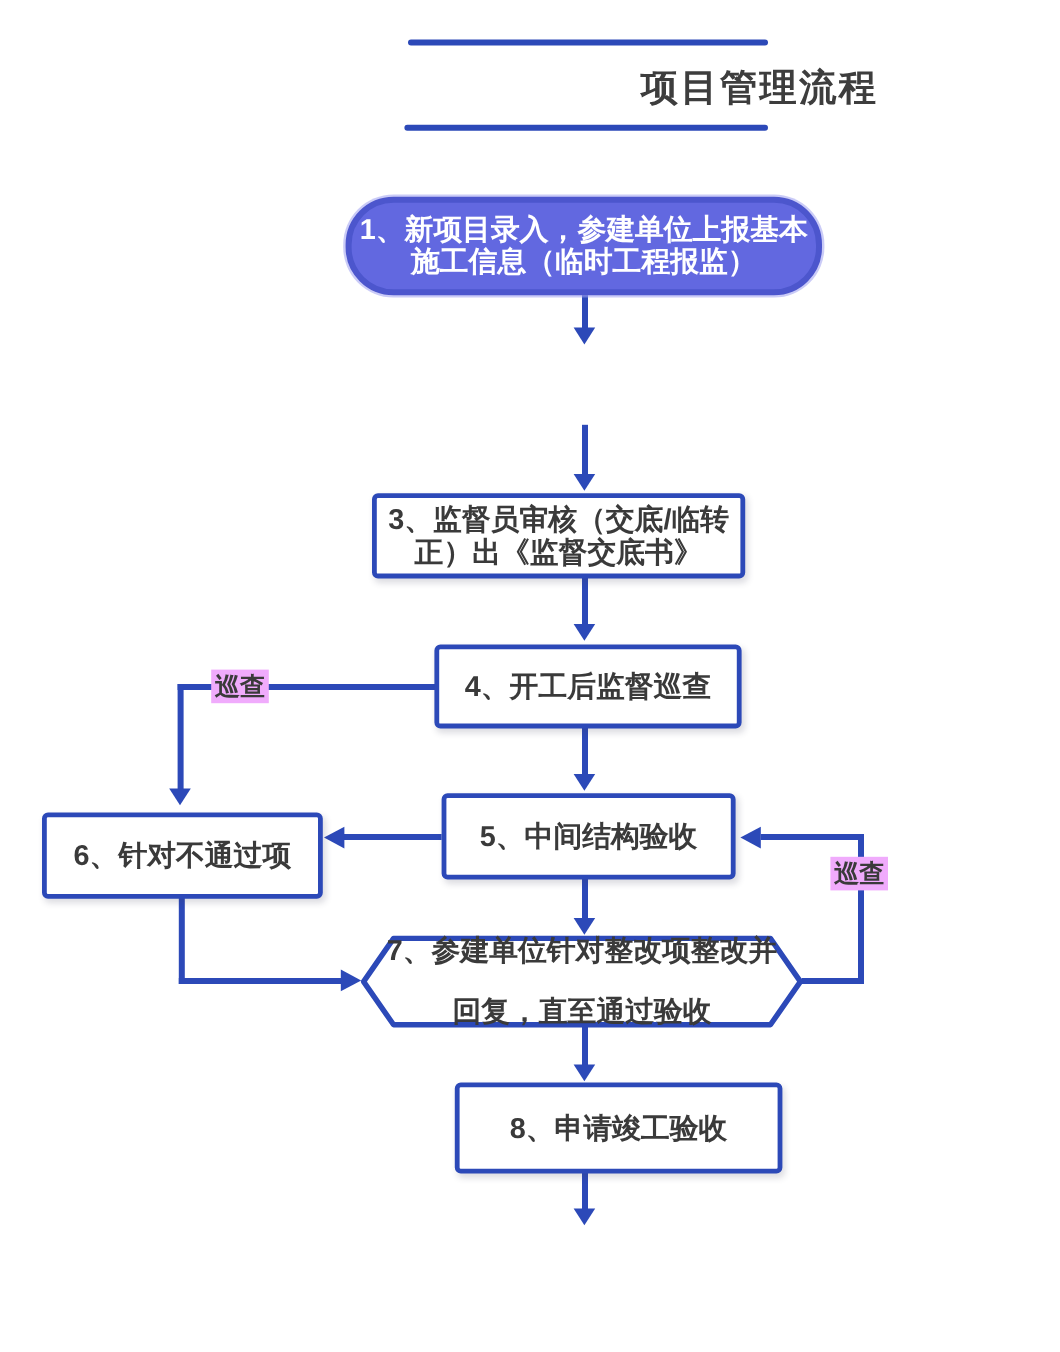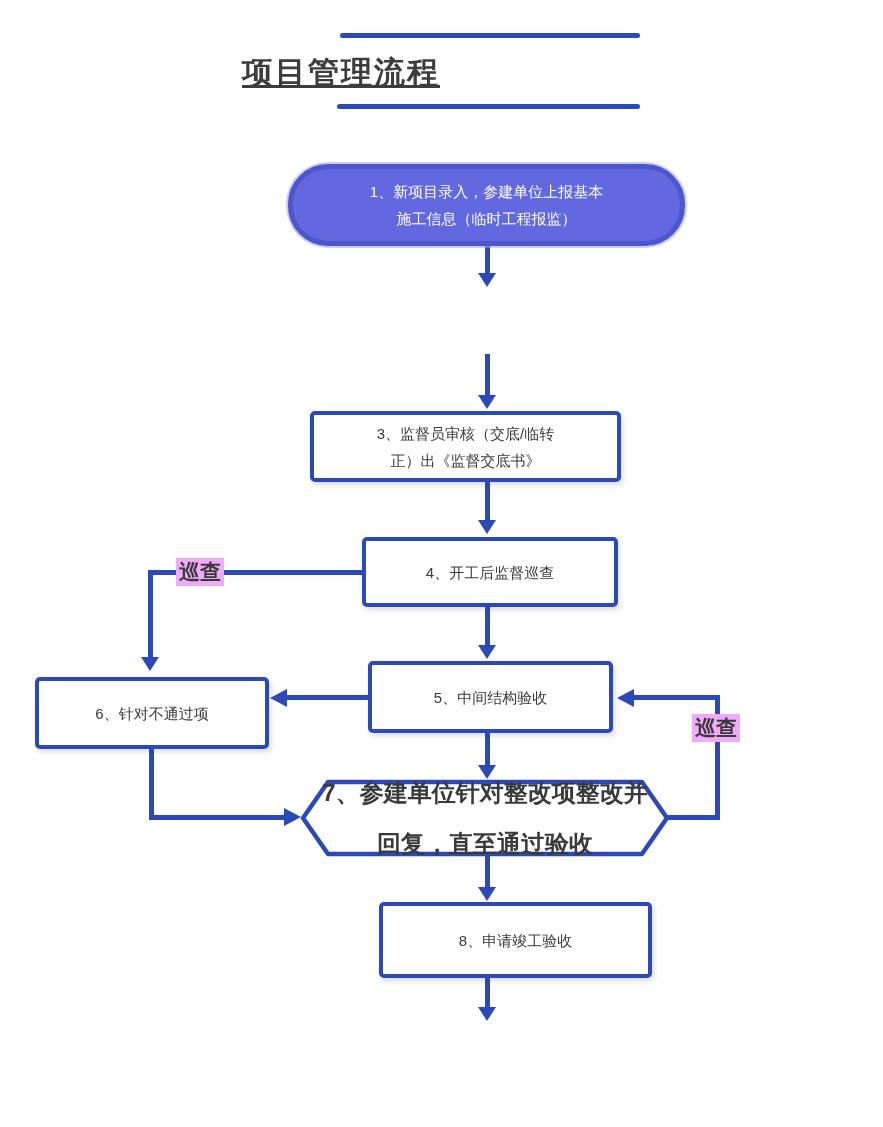--- a/index.html
+++ b/index.html
@@ -11,26 +11,26 @@
     --pill9-border:#8E93EE;
   }
   *{box-sizing:border-box;margin:0;padding:0;}
   body{background:#ffffff;font-family:"Liberation Sans","DejaVu Sans",sans-serif;}
   .canvas{position:relative;width:883px;height:1127px;background:#fff;overflow:hidden;}
 
   
   .rule{position:absolute;height:5px;background:var(--blue);border-radius:3px;}
   .rule-top{left:340px;top:33px;width:300px;}
   .rule-bottom{left:337px;top:104px;width:303px;}
-  .title{position:absolute;left:242px;top:52px;width:490px;text-align:left;
-         font-size:31px;font-weight:bold;color:#3D3D3D;letter-spacing:2px;text-decoration:underline;}
+  .title{position:absolute;left:242px;top:52px;width:490px;text-align:right;
+         font-size:31px;font-weight:bold;color:#3D3D3D;letter-spacing:2px;}
 
   
   .node{position:absolute;display:flex;flex-direction:column;align-items:center;
-        justify-content:center;text-align:center;font-weight:normal;font-size:15px;
+        justify-content:center;text-align:center;font-weight:bold;font-size:24px;
         line-height:27px;color:var(--ink);}
   .rect{background:#fff;border:4px solid var(--blue);border-radius:5px;
         box-shadow:2px 3px 5px rgba(60,60,90,0.18);}
   .pill-dark{background:var(--pill1-fill);border:5px solid var(--pill1-border);
         border-radius:40px;color:#fff;box-shadow:0 0 0 2px rgba(158,160,240,0.55);}
   .pill-light{background:var(--pill9-fill);border:3px solid var(--pill9-border);
         border-radius:32px;color:#fff;}
 
   .n1{left:288px;top:164px;width:397px;height:82px;}
   .n2{left:283px;top:289px;width:413px;height:67px;}

